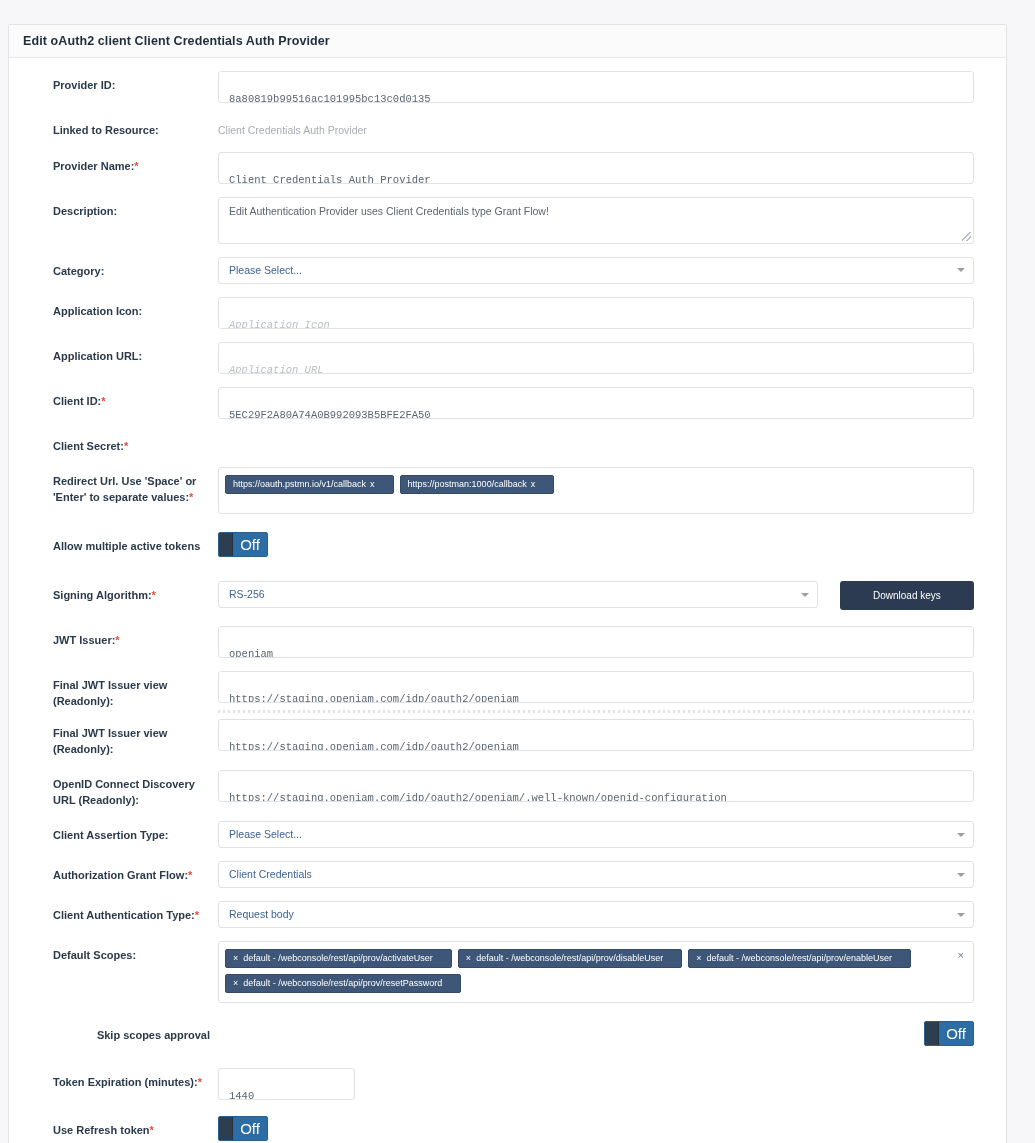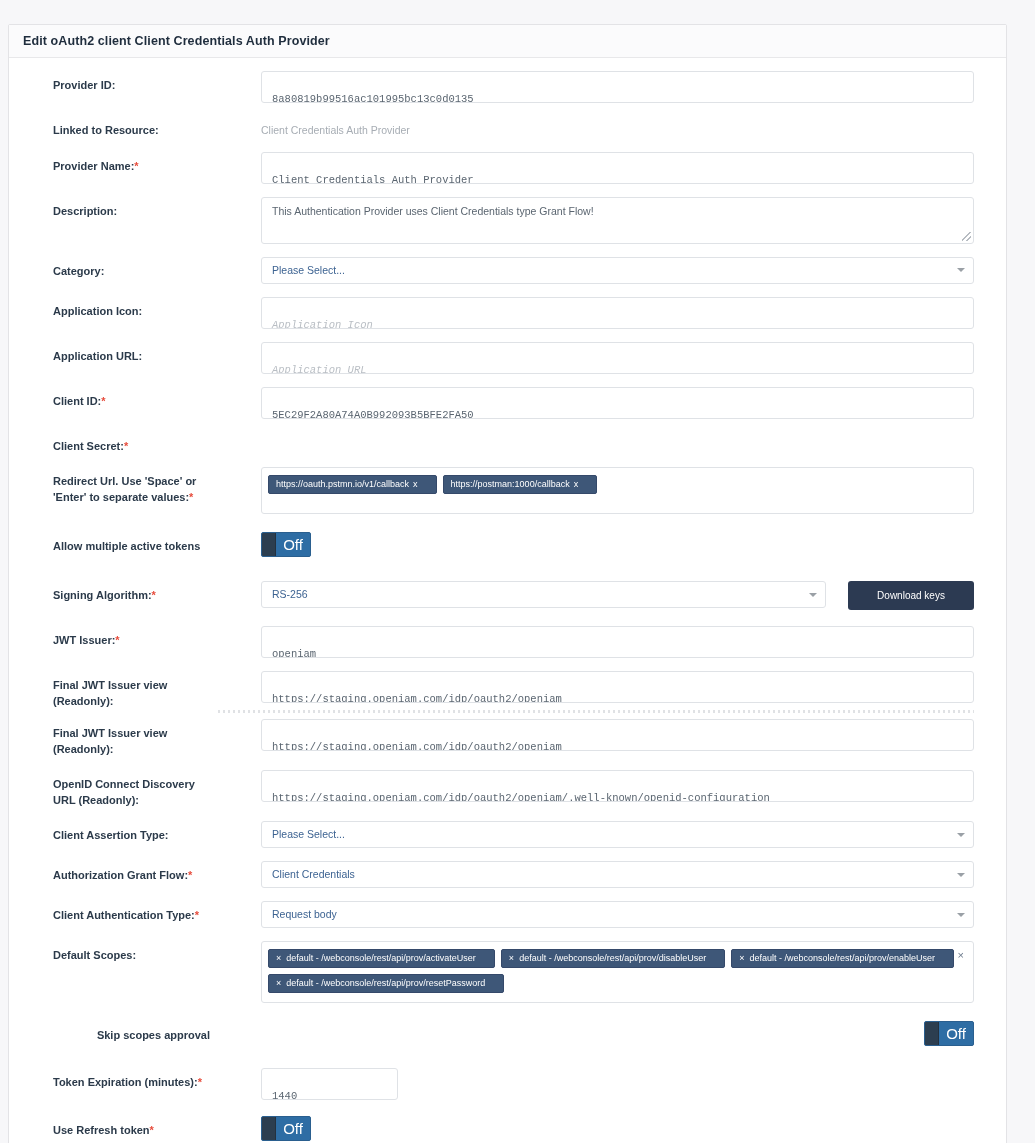--- a/index.html
+++ b/index.html
@@ -34,21 +34,20 @@
     font-size: 12.5px; font-weight: bold;
     color: #1f2d3d; letter-spacing: .1px;
   }
   .form { padding: 13px 0 0 0; }
 
   .row {
     display: flex;
     align-items: flex-start;
     padding: 0 32px 0 44px;
     margin-bottom: 13px;
-    gap: 43px;
   }
   .lbl {
     width: 165px;
     flex: 0 0 165px;
     font-size: 11px;
     font-weight: bold;
     color: #2b3a4a;
     line-height: 15.5px;
     padding-top: 7px;
     padding-right: 8px;
@@ -239,21 +238,21 @@
         <div class="lbl"><span>Provider Name:</span><span class="req">*</span></div>
         <div class="ctl">
           <div class="inp">Client Credentials Auth Provider</div>
         </div>
       </div>
 
       <div class="row">
         <div class="lbl">Description:</div>
         <div class="ctl">
           <div class="ta">
-            <span>This Authentication Provider uses Client Credentials type Grant Flow!</span>
+            <span>Edit Authentication Provider uses Client Credentials type Grant Flow!</span>
             <span class="ta-grip"></span>
           </div>
         </div>
       </div>
 
       <div class="row">
         <div class="lbl">Category:</div>
         <div class="ctl">
           <div class="sel">
             <span>Please Select...</span>

